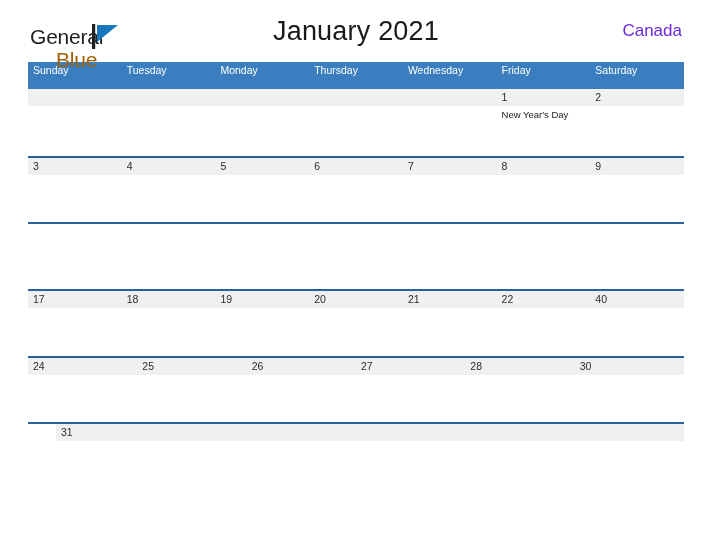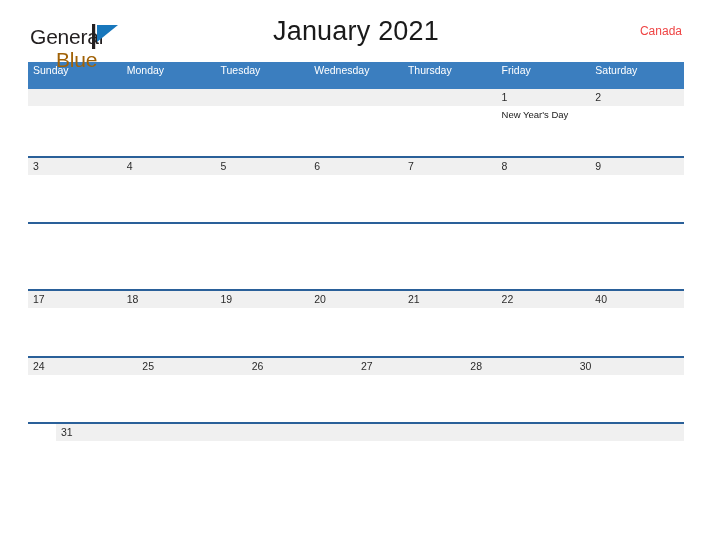--- a/index.html
+++ b/index.html
@@ -64,22 +64,22 @@
     line-height: 62px;
     margin: 0;
     letter-spacing: 0.2px;
   }
 
   .country {
     position: absolute;
     right: 30px;
     top: 0;
     line-height: 62px;
-    font-size: 12px;
-    color: #ef4444;
+    font-size: 17px;
+    color: #6d28d9;
   }
 
   
   .calendar {
     margin: 0 28px;
     width: 656px;
   }
 
   .weekday-head {
     display: flex;
@@ -163,24 +163,24 @@
   </div>
 
   <h1 class="cal-title">January 2021</h1>
 
   <div class="country">Canada</div>
 </div>
 
 <div class="calendar">
   <div class="weekday-head" id="weekday-head">
       <div class="weekday-cell">Sunday</div>
+      <div class="weekday-cell">Tuesday</div>
       <div class="weekday-cell">Monday</div>
-      <div class="weekday-cell">Tuesday</div>
+      <div class="weekday-cell">Thursday</div>
       <div class="weekday-cell">Wednesday</div>
-      <div class="weekday-cell">Thursday</div>
       <div class="weekday-cell">Friday</div>
       <div class="weekday-cell">Saturday</div>
     </div>
   <div id="calendar-body">
       <div class="week-row">
         <div class="daynum-band">
           <div class="daynum"></div>
           <div class="daynum"></div>
           <div class="daynum"></div>
           <div class="daynum"></div>

